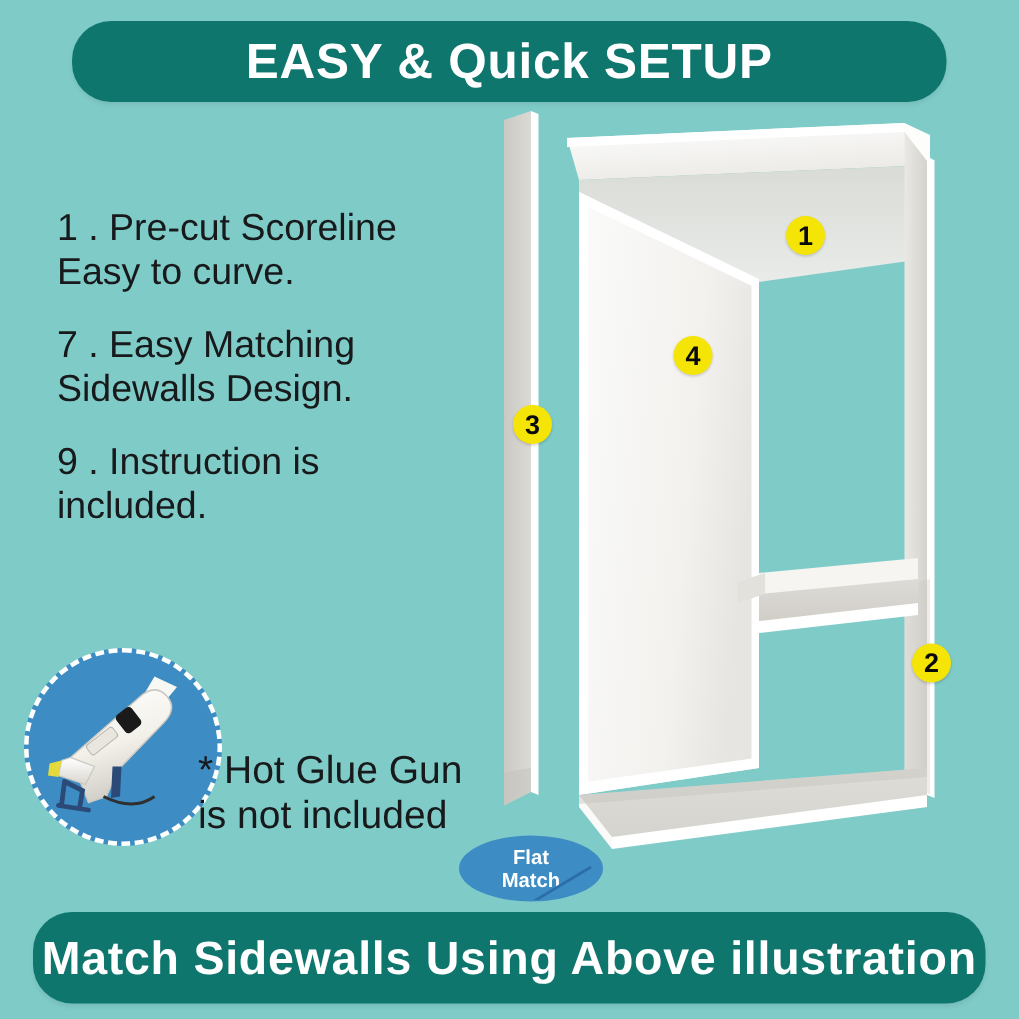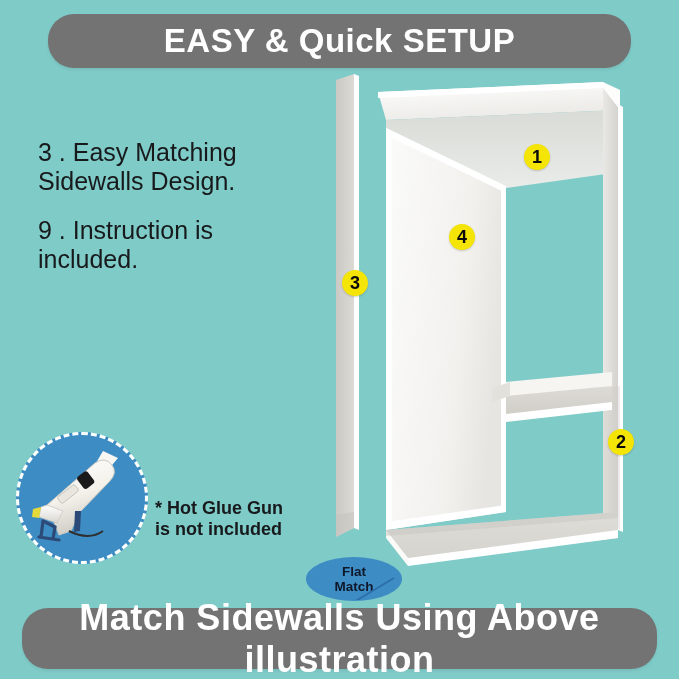--- a/index.html
+++ b/index.html
@@ -17,44 +17,44 @@
     position: relative;
     width: 679px;
     height: 679px;
     background: #7fcbc8;
     overflow: hidden;
   }
 
   
   .banner {
     position: absolute;
-    background: #737373;
+    background: #0f766e;
     border-radius: 26px;
     color: #ffffff;
     display: flex;
     align-items: center;
     justify-content: center;
-    text-align: center;
+    text-align: right;
     font-weight: bold;
     letter-spacing: 0.5px;
     box-shadow: 0 2px 3px rgba(0,0,0,0.07);
   }
   #banner-top {
     left: 48px;
     top: 14px;
     width: 583px;
     height: 54px;
     font-size: 33px;
   }
   #banner-bottom {
     left: 22px;
     top: 608px;
     width: 635px;
     height: 61px;
-    font-size: 36px;
+    font-size: 31px;
   }
 
   
   #feature-list {
     position: absolute;
     left: 38px;
     top: 138px;
     width: 300px;
     color: #17191b;
     font-size: 25px;
@@ -79,40 +79,39 @@
   }
   #glue-gun-art {
     position: absolute;
     left: 0;
     top: 0;
     width: 132px;
     height: 132px;
   }
   #glue-note {
     position: absolute;
-    left: 155px;
+    left: 132px;
     top: 498px;
     width: 190px;
     color: #17191b;
-    font-size: 18px;
+    font-size: 26px;
     line-height: 1.16;
     white-space: pre-line;
-    font-weight: bold;
   }
 
   
   #flat-base-bubble {
     position: absolute;
     left: 306px;
     top: 557px;
     width: 96px;
     height: 44px;
     border-radius: 50%;
     background: #3d8dc4;
-    color: #0f172a;
+    color: #ffffff;
     display: flex;
     flex-direction: column;
     align-items: center;
     justify-content: center;
     font-size: 13.5px;
     font-weight: bold;
     line-height: 1.12;
     text-align: center;
   }
 
@@ -146,21 +145,23 @@
   #badge-4 { left: 449px; top: 224px; }
 </style>
 </head>
 <body>
 
 <div id="poster">
 
   <div id="banner-top" class="banner">EASY &amp; Quick SETUP</div>
 
   <div id="feature-list">
-    <div class="feature-item">3 . Easy Matching
+    <div class="feature-item">1 . Pre-cut Scoreline
+Easy to curve.</div>
+    <div class="feature-item">7 . Easy Matching
 Sidewalls Design.</div>
     <div class="feature-item">9 . Instruction is
 included.</div>
   </div>
 
   <div id="glue-circle">
     <svg id="glue-gun-art" viewBox="0 0 132 132">
       <defs>
         <linearGradient id="bodyGrad" x1="0" y1="0" x2="0.3" y2="1">
           <stop offset="0" stop-color="#ffffff"></stop>

